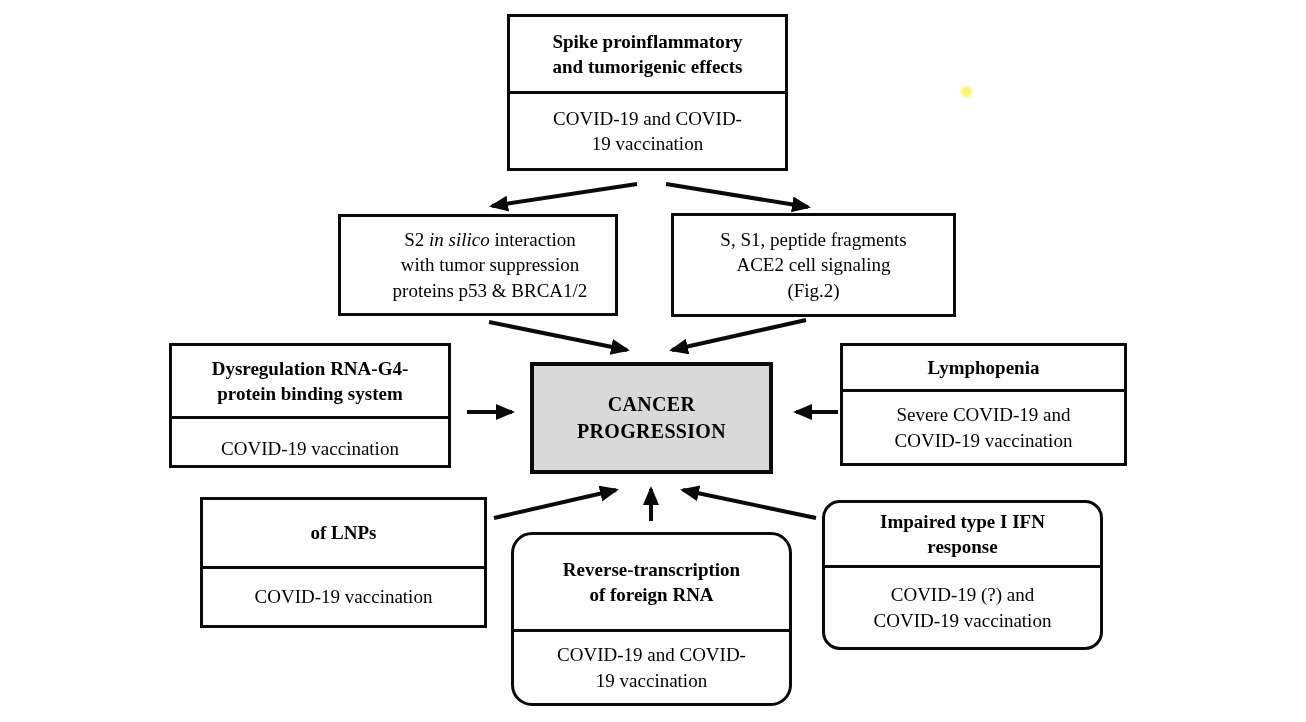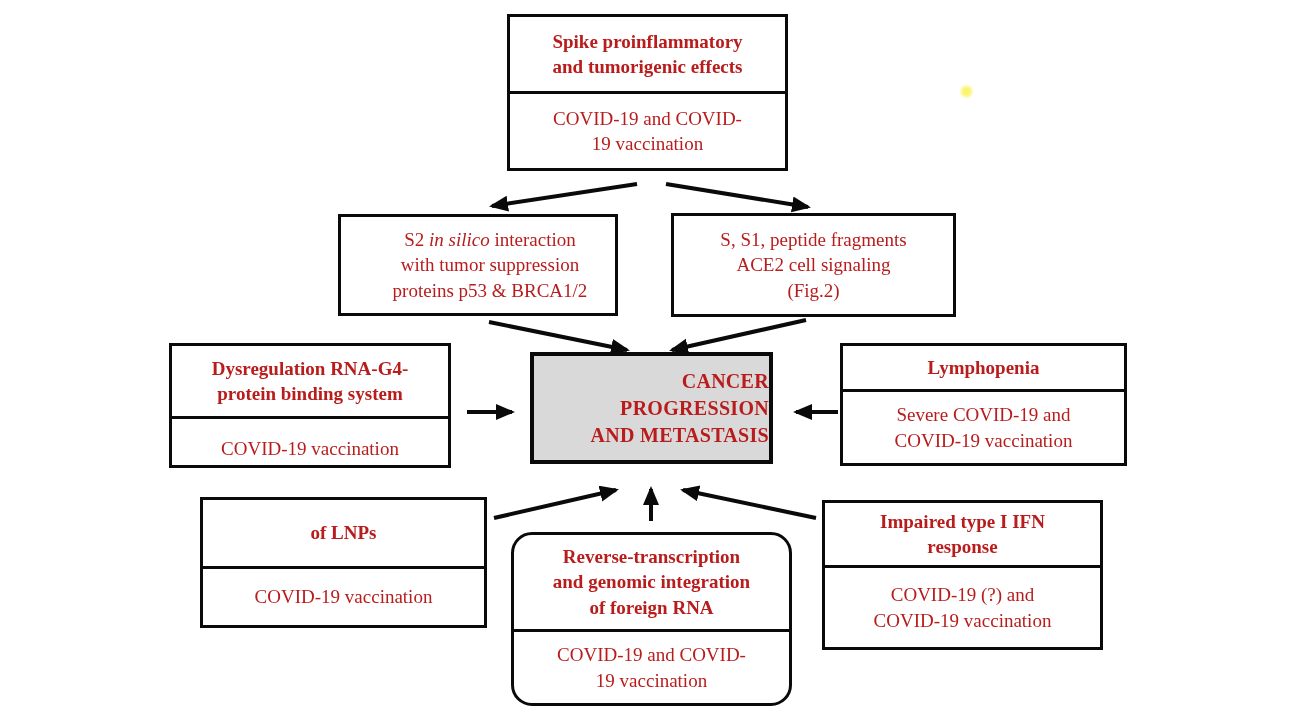--- a/index.html
+++ b/index.html
@@ -6,21 +6,21 @@
     margin: 0;
     padding: 0;
     background: #ffffff;
   }
   .canvas {
     position: relative;
     width: 1306px;
     height: 722px;
     background: #ffffff;
     font-family: "Liberation Serif", "DejaVu Serif", serif;
-    color: #b91c1c;
+    color: #000000;
     overflow: hidden;
   }
   .arrows {
     position: absolute;
     left: 0; top: 0;
     width: 1306px; height: 722px;
     pointer-events: none;
   }
   .arrows line { stroke: #0a0a0a; stroke-width: 4; }
   .node {
@@ -103,24 +103,23 @@
     <div class="ln">with tumor suppression</div>
     <div class="ln">proteins p53 &amp; BRCA1/2</div>
   </div>
 
   <div class="node single" style="left:671px; top:213px; width:285px; height:104px;">
     <div class="ln">S, S1, peptide fragments</div>
     <div class="ln">ACE2 cell signaling</div>
     <div class="ln">(Fig.2)</div>
   </div>
 
-  <div class="node node-center" style="left:530px; top:352px; width:243px; height:112px;align-items:flex-end;">
+  <div class="node node-center" style="left:530px; top:362px; width:243px; height:112px;">
     <div class="ln">CANCER</div>
     <div class="ln">PROGRESSION</div>
-    <div class="ln">AND METASTASIS</div>
   </div>
 
   <div class="node" style="left:169px; top:343px; width:282px; height:125px;gap:13px;">
     <div class="sec hdr" style="height:73px;">
       <div class="ln">Dysregulation RNA-G4-</div>
       <div class="ln">protein binding system</div>
     </div>
     <div class="sec body">
       <div class="ln">COVID-19 vaccination</div>
     </div>
@@ -141,30 +140,29 @@
       <div class="ln">of LNPs</div>
     </div>
     <div class="sec body">
       <div class="ln">COVID-19 vaccination</div>
     </div>
   </div>
 
   <div class="node" style="left:511px; top:532px; width:281px; height:174px;border-radius:21px;">
     <div class="sec hdr" style="height:97px;">
       <div class="ln">Reverse-transcription</div>
-      <div class="ln">and genomic integration</div>
       <div class="ln">of foreign RNA</div>
     </div>
     <div class="sec body">
       <div class="ln">COVID-19 and COVID-</div>
       <div class="ln">19 vaccination</div>
     </div>
   </div>
 
-  <div class="node" style="left:822px; top:500px; width:281px; height:150px;">
+  <div class="node" style="left:822px; top:500px; width:281px; height:150px;border-radius:18px;">
     <div class="sec hdr" style="height:65px;">
       <div class="ln">Impaired type I IFN</div>
       <div class="ln">response</div>
     </div>
     <div class="sec body">
       <div class="ln">COVID-19 (?) and</div>
       <div class="ln">COVID-19 vaccination</div>
     </div>
   </div>
 

